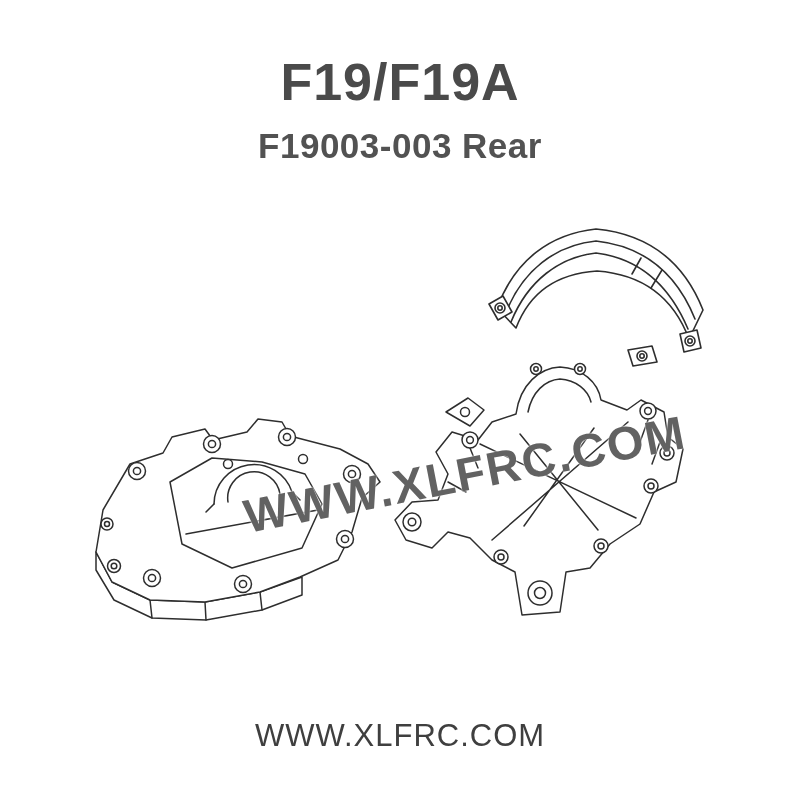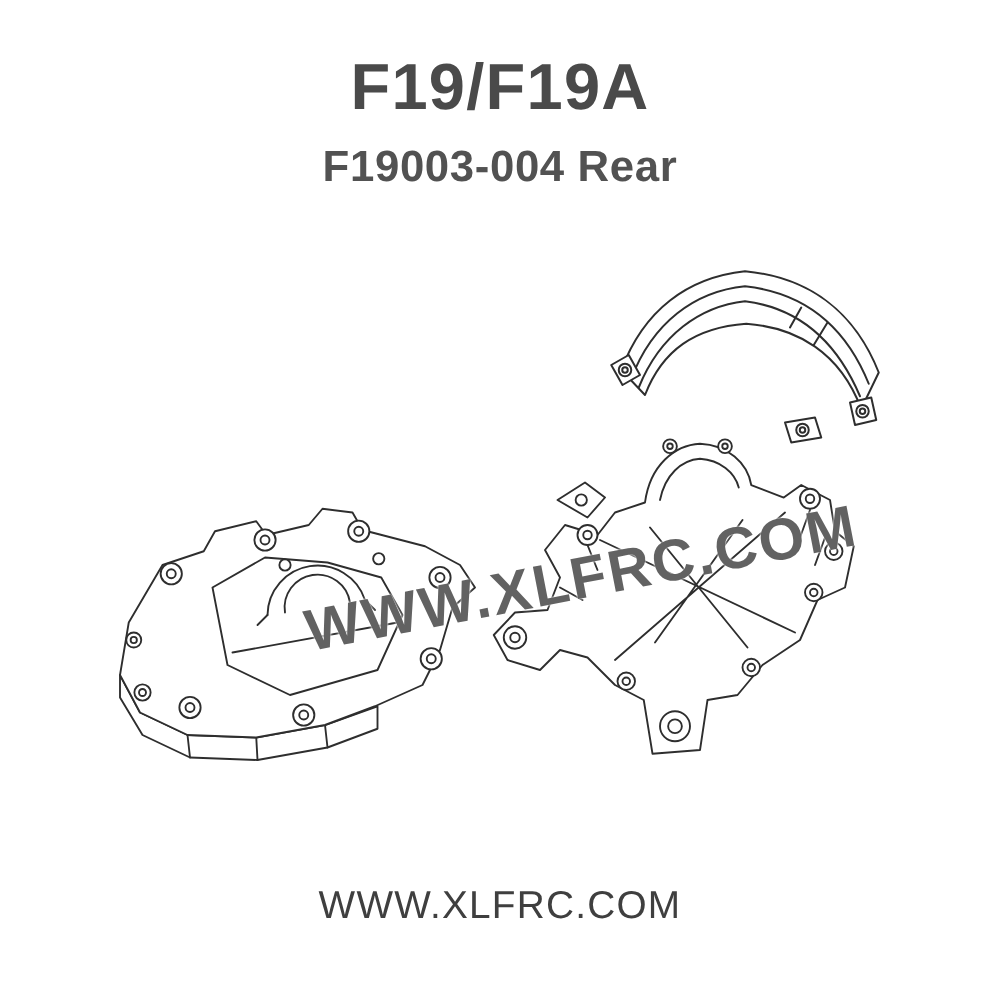--- a/index.html
+++ b/index.html
@@ -1,18 +1,18 @@
 <!DOCTYPE html>
 <html><head>
 <meta charset="utf-8">
 <style>
   * { margin:0; padding:0; box-sizing:border-box; }
   html,body { background:#ffffff; }
   body { font-family:"Liberation Sans", sans-serif; }
-  .page { position:relative; width:800px; height:749px; margin:0 auto; background:#ffffff; overflow:hidden; }
+  .page { position:relative; width:800px; height:749px; margin:12px auto; background:#ffffff; overflow:hidden; }
   .title {
     position:absolute; top:40px; left:0; width:100%;
     text-align:center; font-size:52px; font-weight:bold;
     color:#4a4a4a; letter-spacing:1px;
   }
   .subtitle {
     position:absolute; top:114px; left:0; width:100%;
     text-align:center; font-size:35px; font-weight:bold;
     color:#525252; letter-spacing:0.5px;
   }
@@ -28,21 +28,21 @@
     position:absolute; top:706px; left:0; width:100%;
     text-align:center; font-size:31px; color:#3f3f3f; letter-spacing:1px;
   }
 </style>
 </head>
 <body>
 
 <div class="page">
 
   <div class="title">F19/F19A</div>
-  <div class="subtitle">F19003-004 Rear</div>
+  <div class="subtitle">F19003-003 Rear</div>
 
   <svg class="art" viewBox="0 0 800 800" xmlns="http://www.w3.org/2000/svg">
 
     <g stroke="#2e2e2e" stroke-width="1.6" fill="#ffffff" stroke-linejoin="round" stroke-linecap="round">
       <path d="M497,296 C515,248 550,222 596,217 C648,222 684,250 703,298 L689,327 C672,282 638,262 597,259 C556,262 530,280 516,316 Z"></path>
       <path fill="none" d="M505,303 C522,258 556,233 596,229 C642,234 676,260 695,307"></path>
       <path fill="none" d="M511,310 C528,268 560,245 596,241 C636,246 668,270 688,317"></path>
       <path fill="none" d="M641,246 L632,262 M662,258 L651,276"></path>
       <path d="M489,292 L503,284 L512,300 L498,308 Z"></path>
       <circle cx="500" cy="296" r="5"></circle>

